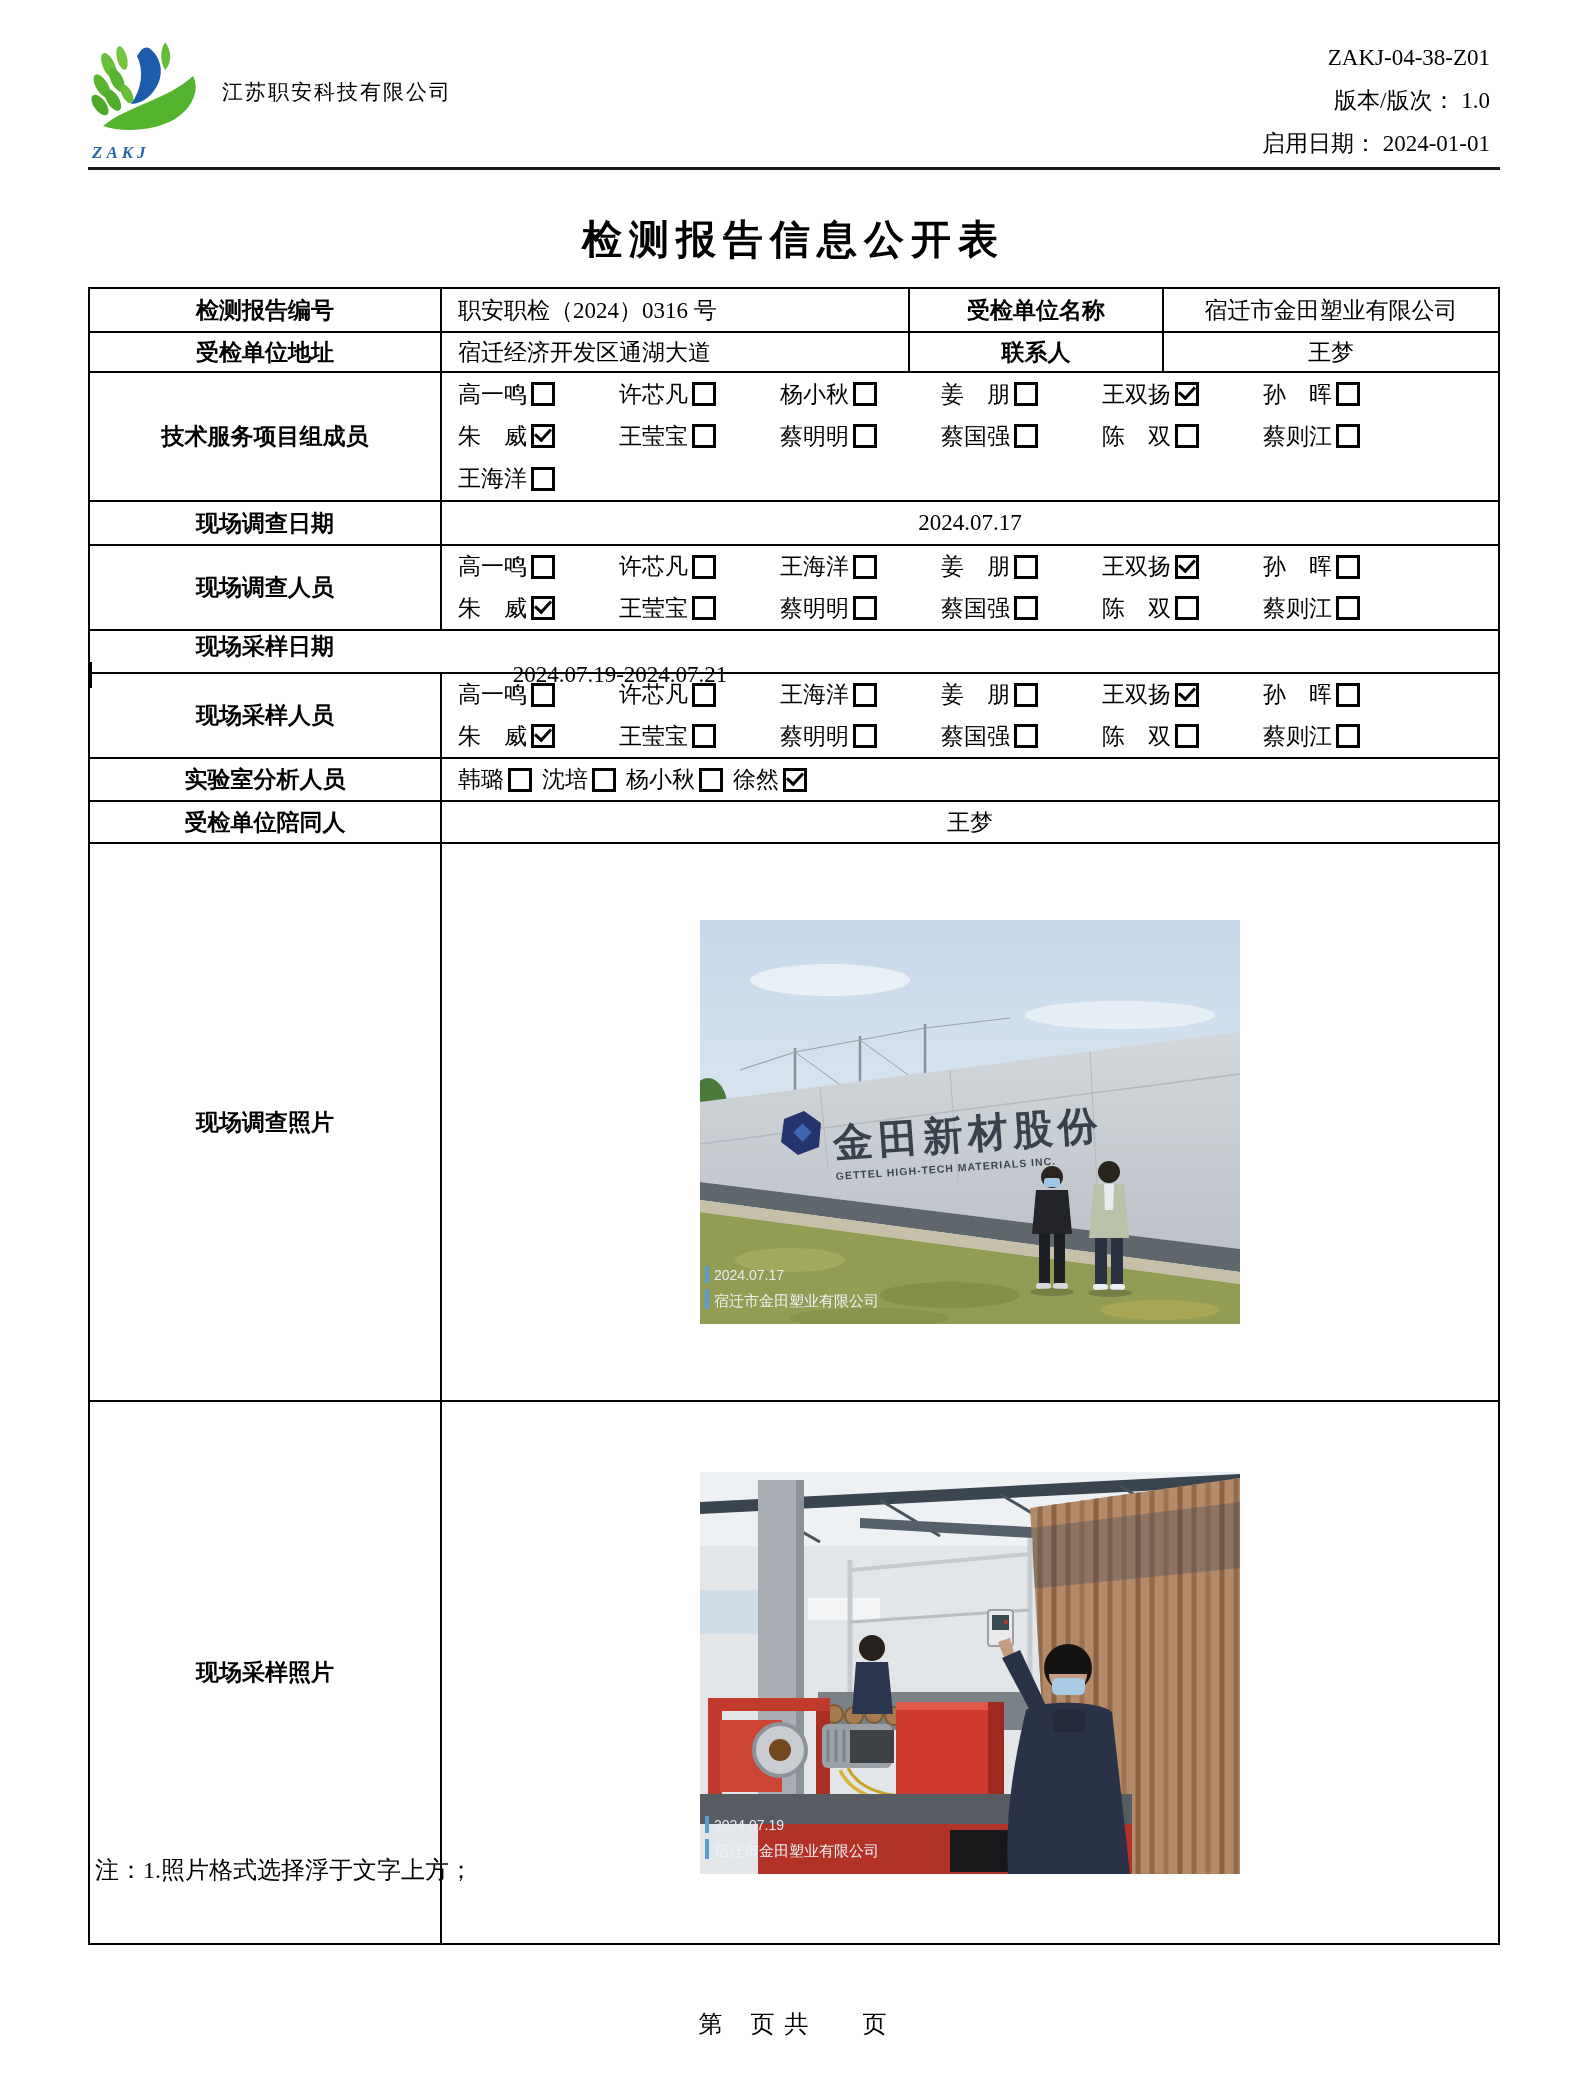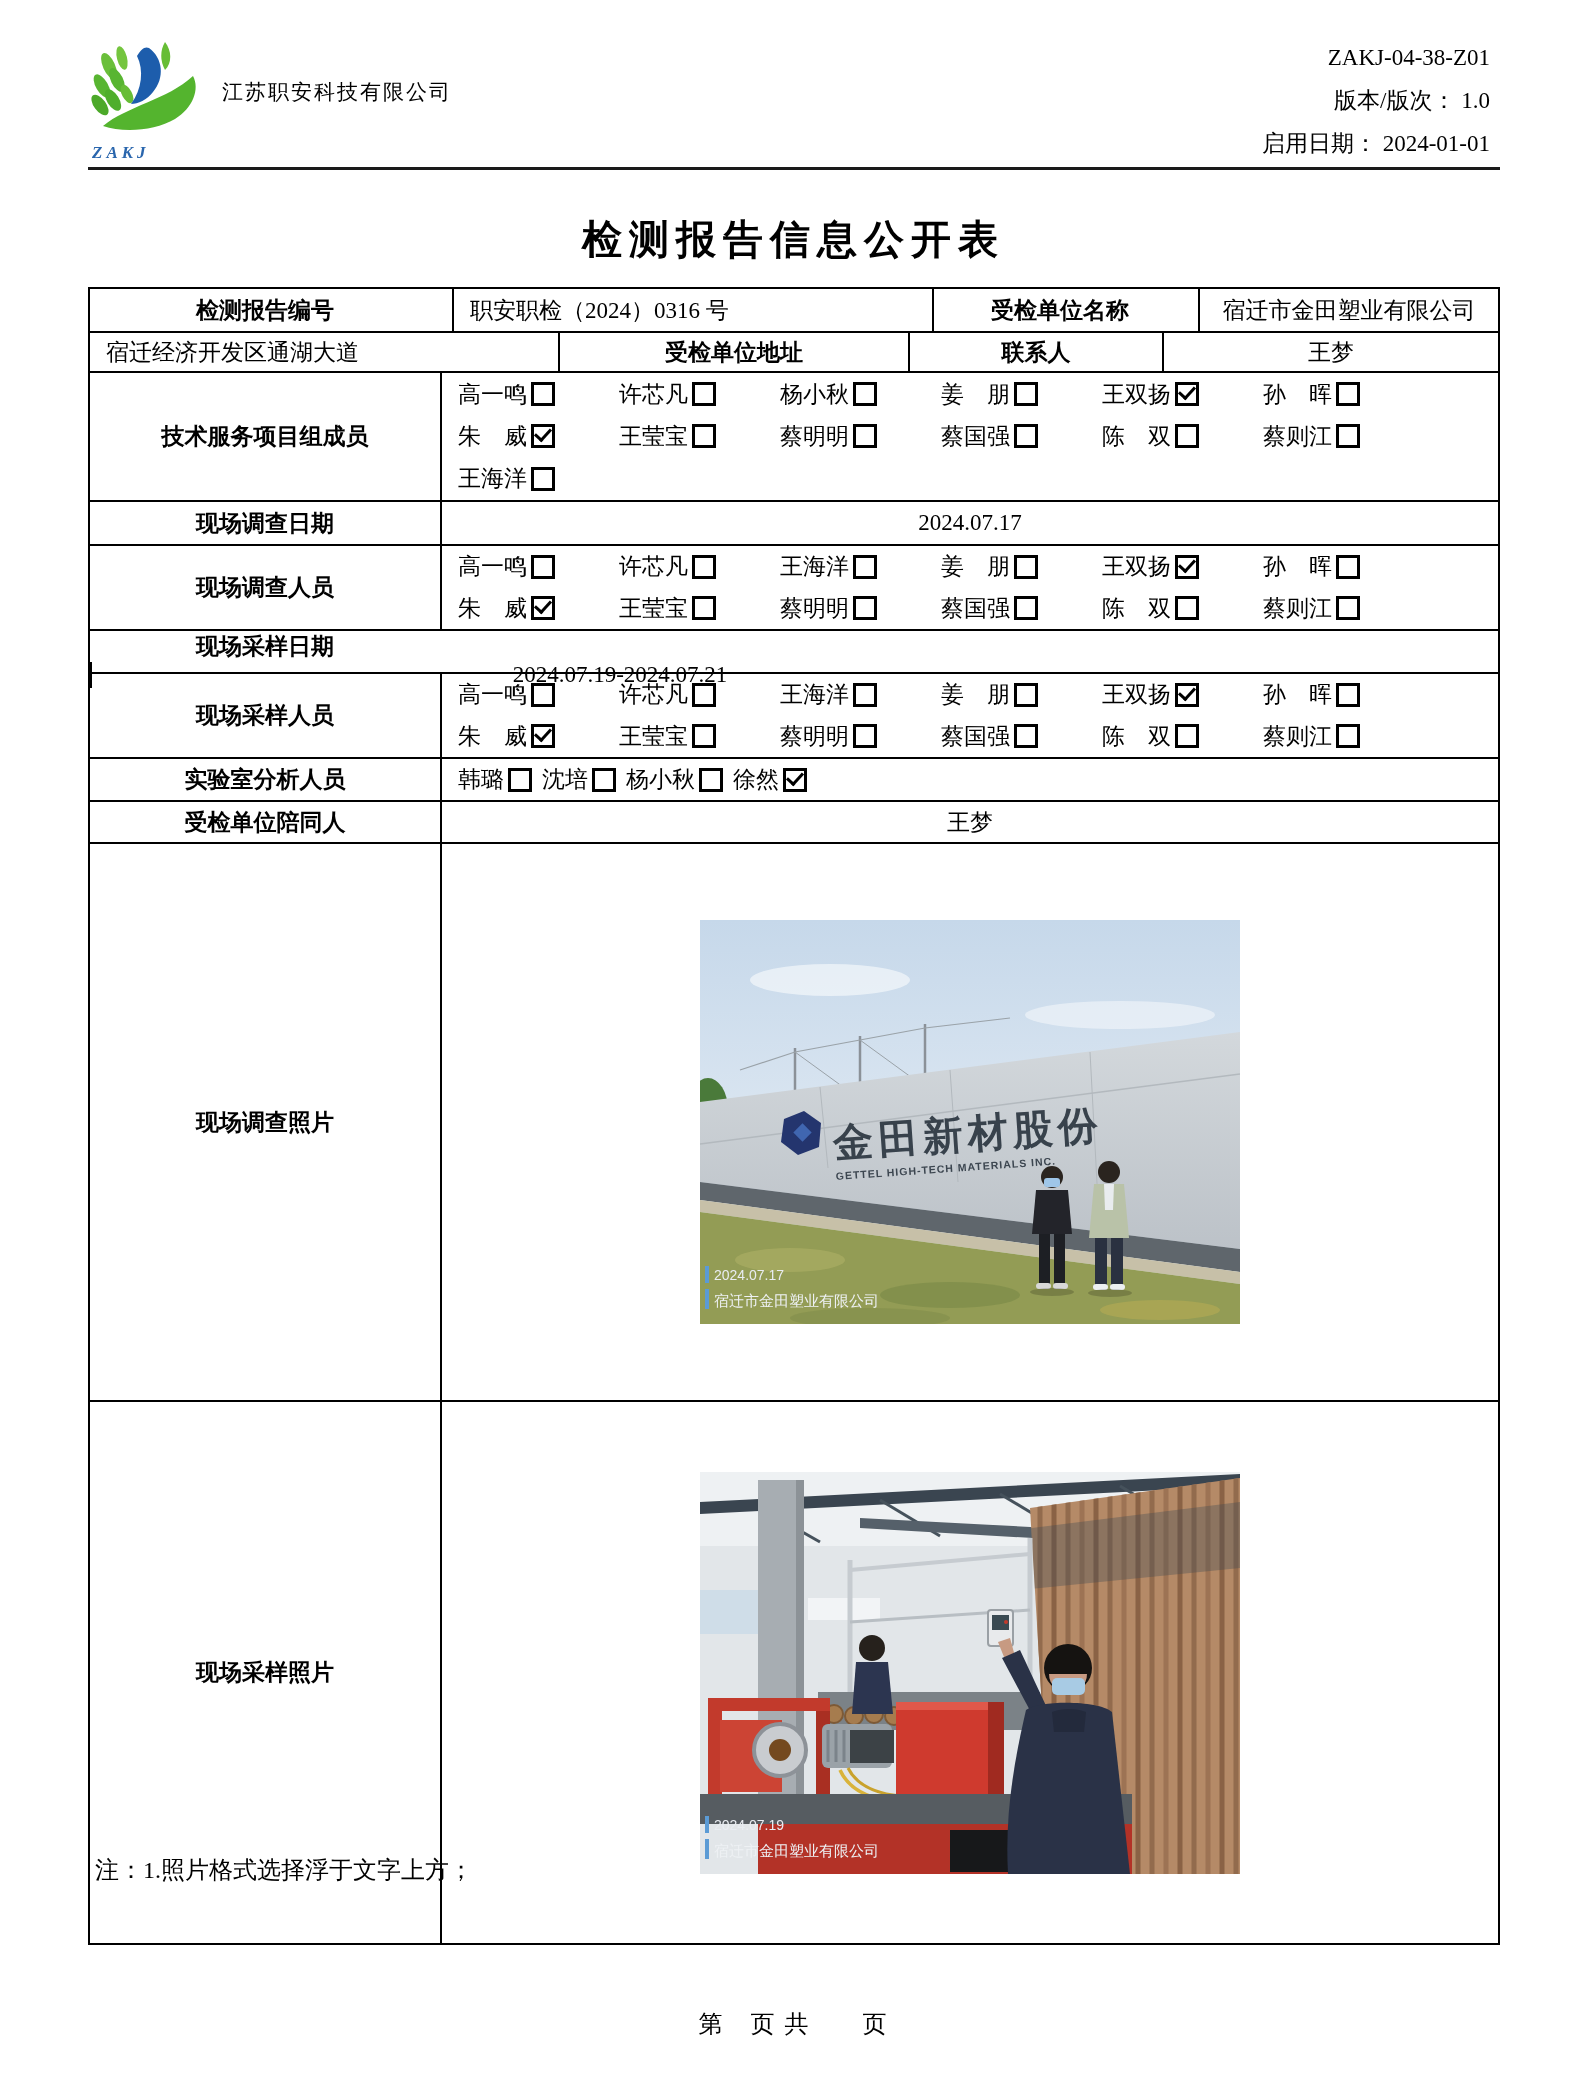--- a/index.html
+++ b/index.html
@@ -12,21 +12,21 @@
         color:#2a66ad;letter-spacing:4px;font-family:"Liberation Serif",serif;}
   .company{position:absolute;left:222px;top:78px;font-size:21px;letter-spacing:2px;}
   .docinfo{position:absolute;right:97px;top:36px;text-align:right;font-size:23px;line-height:43px;}
   .rule{position:absolute;left:88px;top:167px;width:1412px;height:3px;background:#1a1a1a;}
   .title{position:absolute;left:0;top:212px;width:100%;text-align:center;
          font-size:40px;font-weight:bold;letter-spacing:7px;}
 
   
   .tbl{position:absolute;left:88px;top:287px;width:1412px;border:2px solid #000;box-sizing:border-box;}
   .tr{display:flex;border-top:2px solid #000;box-sizing:border-box;}
-  .tr:first-child{border-top:none;gap:12px;}
+  .tr:first-child{border-top:none;}
   .td{border-left:2px solid #000;box-sizing:border-box;display:flex;align-items:center;font-size:23px;}
   .td:first-child{border-left:none;}
   .w1{width:350px;} .w2{width:468px;} .w3{width:254px;} .w4{width:338px;flex:1;} .wm{width:1058px;flex:1;}
   .lab{justify-content:center;font-weight:bold;text-align:center;}
   .val{padding-left:16px;}
   .ctr{justify-content:center;}
   .names{flex-direction:column;align-items:stretch;justify-content:center;padding-left:16px;}
   .nline{display:flex;flex:1;}
   .slot{width:161px;display:flex;align-items:center;flex:none;}
   .slot-s{display:flex;align-items:center;margin-right:10px;flex:none;}
@@ -78,22 +78,22 @@
   <div class="tbl">
 
     <div class="tr h1">
       <div class="td w1 lab">检测报告编号</div>
       <div class="td w2 val">职安职检（2024）0316 号</div>
       <div class="td w3 lab">受检单位名称</div>
       <div class="td w4 ctr">宿迁市金田塑业有限公司</div>
     </div>
 
     <div class="tr h2">
+      <div class="td w1 lab">受检单位地址</div>
       <div class="td w2 val">宿迁经济开发区通湖大道</div>
-      <div class="td w1 lab">受检单位地址</div>
       <div class="td w3 lab">联系人</div>
       <div class="td w4 ctr">王梦</div>
     </div>
 
     <div class="tr h3">
       <div class="td w1 lab">技术服务项目组成员</div>
       <div class="td wm names">
         <div class="nline">
           <span class="slot">
               <span class="pname">高一鸣</span>

